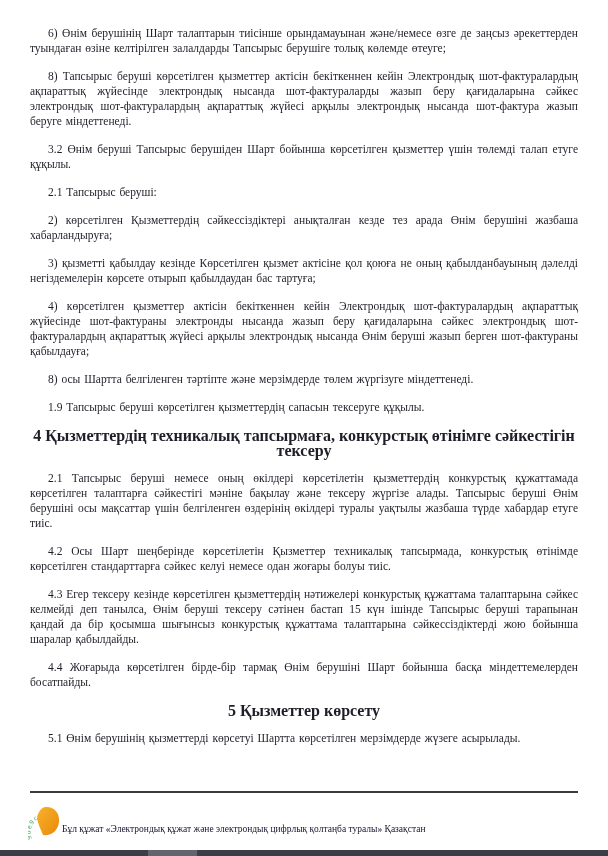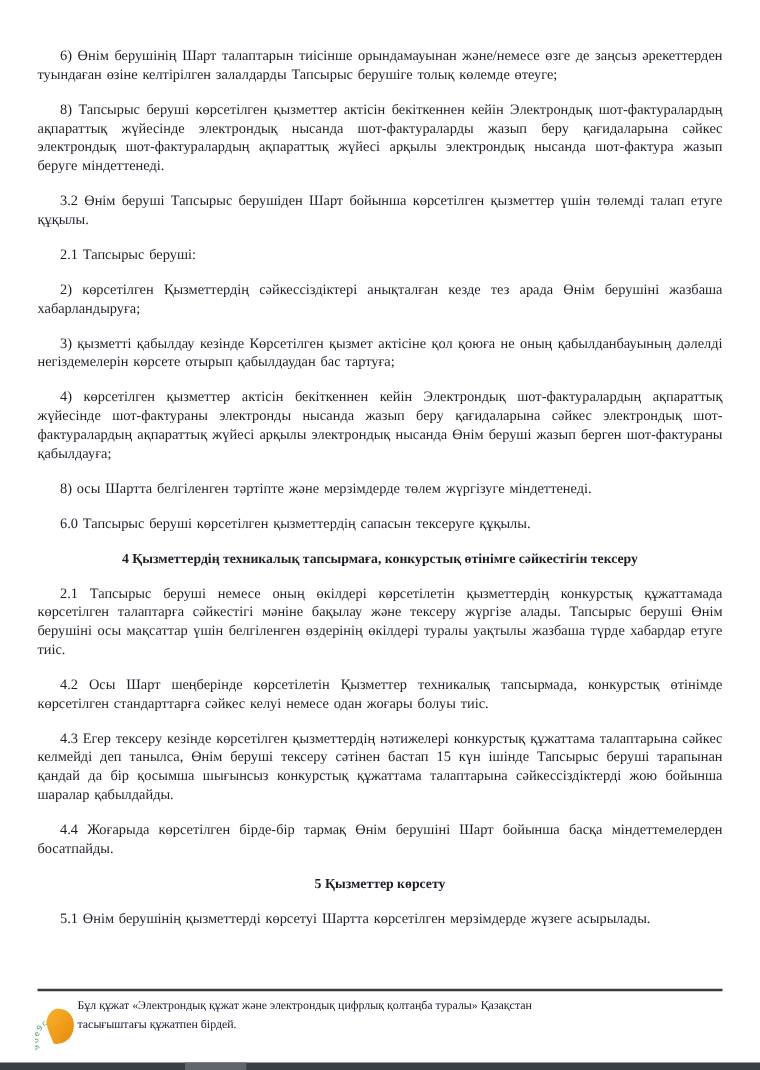--- a/index.html
+++ b/index.html
@@ -11,34 +11,34 @@
     font-family: "Liberation Serif", "DejaVu Serif", serif;
   }
   .page {
     position: absolute;
     inset: 0;
     background: #ffffff;
   }
   .content {
     position: absolute;
     left: 30px; right: 30px; top: 0;
-    padding-top: 38px;
+    padding-top: 26px;
     color: #1e1e28;
   }
   .para {
     margin: 0 0 13px 0;
     font-size: 11.5px;
     line-height: 15px;
     text-align: justify;
     text-indent: 18px;
     word-spacing: 1px;
   }
   .heading {
     margin: 0 0 13px 0;
-    font-size: 11px;
+    font-size: 16px;
     line-height: 15px;
     text-align: center;
     font-weight: bold;
     text-indent: 0;
   }
   .footnote-rule {
     position: absolute;
     left: 30px;
     top: 791px;
     width: 548px;
@@ -58,21 +58,21 @@
   }
   .footer-text {
     position: absolute;
     left: 62px; top: 2px;
     width: 470px;
     font-size: 9.5px;
     line-height: 15px;
     color: #15152d;
     text-align: left;
   }
-  .footer-line { white-space: nowrap; }
+  .footer-line { white-space: nowrap; margin-top: 24px; }
   .bottom-bar {
     position: absolute;
     left: 0; bottom: 0;
     width: 608px; height: 6px;
     background: #3b3e45;
   }
   .bottom-bar .thumb {
     position: absolute;
     left: 148px; top: 0;
     width: 49px; height: 6px;
@@ -86,21 +86,21 @@
 
   <div class="content" id="doc-content">
       <p class="para">6) Өнім берушінің Шарт талаптарын тиісінше орындамауынан және/немесе өзге де заңсыз әрекеттерден туындаған өзіне келтірілген залалдарды Тапсырыс берушіге толық көлемде өтеуге;</p>
       <p class="para">8) Тапсырыс беруші көрсетілген қызметтер актісін бекіткеннен кейін Электрондық шот-фактуралардың ақпараттық жүйесінде электрондық нысанда шот-фактураларды жазып беру қағидаларына сәйкес электрондық шот-фактуралардың ақпараттық жүйесі арқылы электрондық нысанда шот-фактура жазып беруге міндеттенеді.</p>
       <p class="para">3.2 Өнім беруші Тапсырыс берушіден Шарт бойынша көрсетілген қызметтер үшін төлемді талап етуге құқылы.</p>
       <p class="para">2.1 Тапсырыс беруші:</p>
       <p class="para">2) көрсетілген Қызметтердің сәйкессіздіктері анықталған кезде тез арада Өнім берушіні жазбаша хабарландыруға;</p>
       <p class="para">3) қызметті қабылдау кезінде Көрсетілген қызмет актісіне қол қоюға не оның қабылданбауының дәлелді негіздемелерін көрсете отырып қабылдаудан бас тартуға;</p>
       <p class="para">4) көрсетілген қызметтер актісін бекіткеннен кейін Электрондық шот-фактуралардың ақпараттық жүйесінде шот-фактураны электронды нысанда жазып беру қағидаларына сәйкес электрондық шот-фактуралардың ақпараттық жүйесі арқылы электрондық нысанда Өнім беруші жазып берген шот-фактураны қабылдауға;</p>
       <p class="para">8) осы Шартта белгіленген тәртіпте және мерзімдерде төлем жүргізуге міндеттенеді.</p>
-      <p class="para">6.0 Тапсырыс беруші көрсетілген қызметтердің сапасын тексеруге құқылы.</p>
+      <p class="para">1.9 Тапсырыс беруші көрсетілген қызметтердің сапасын тексеруге құқылы.</p>
       <p class="heading">4 Қызметтердің техникалық тапсырмаға, конкурстық өтінімге сәйкестігін тексеру</p>
       <p class="para">2.1 Тапсырыс беруші немесе оның өкілдері көрсетілетін қызметтердің конкурстық құжаттамада көрсетілген талаптарға сәйкестігі мәніне бақылау және тексеру жүргізе алады. Тапсырыс беруші Өнім берушіні осы мақсаттар үшін белгіленген өздерінің өкілдері туралы уақтылы жазбаша түрде хабардар етуге тиіс.</p>
       <p class="para">4.2 Осы Шарт шеңберінде көрсетілетін Қызметтер техникалық тапсырмада, конкурстық өтінімде көрсетілген стандарттарға сәйкес келуі немесе одан жоғары болуы тиіс.</p>
       <p class="para">4.3 Егер тексеру кезінде көрсетілген қызметтердің нәтижелері конкурстық құжаттама талаптарына сәйкес келмейді деп танылса, Өнім беруші тексеру сәтінен бастап 15 күн ішінде Тапсырыс беруші тарапынан қандай да бір қосымша шығынсыз конкурстық құжаттама талаптарына сәйкессіздіктерді жою бойынша шаралар қабылдайды.</p>
       <p class="para">4.4 Жоғарыда көрсетілген бірде-бір тармақ Өнім берушіні Шарт бойынша басқа міндеттемелерден босатпайды.</p>
       <p class="heading">5 Қызметтер көрсету</p>
       <p class="para">5.1 Өнім берушінің қызметтерді көрсетуі Шартта көрсетілген мерзімдерде жүзеге асырылады.</p>
     </div>
 
   <div class="footnote-rule"></div>

